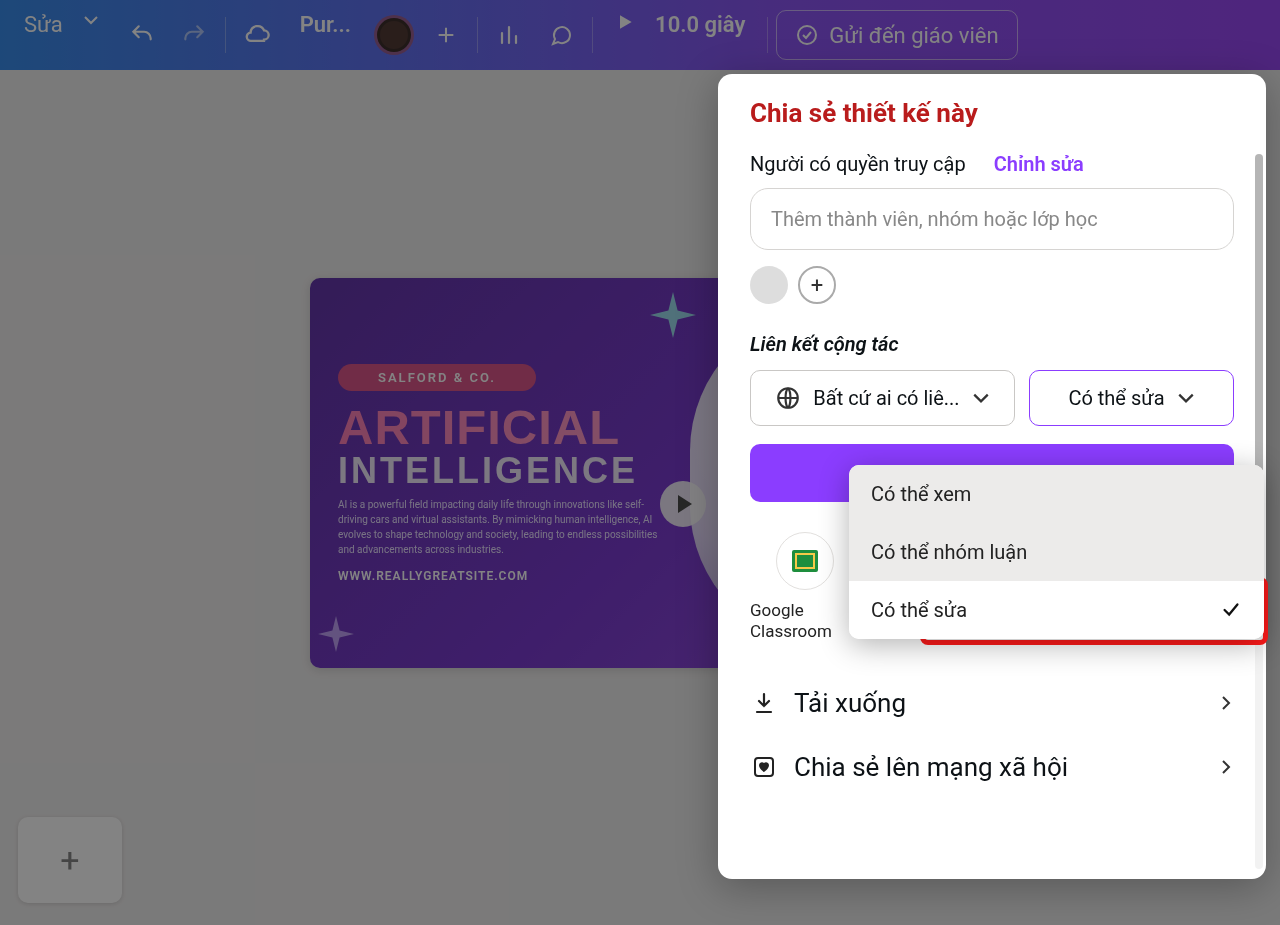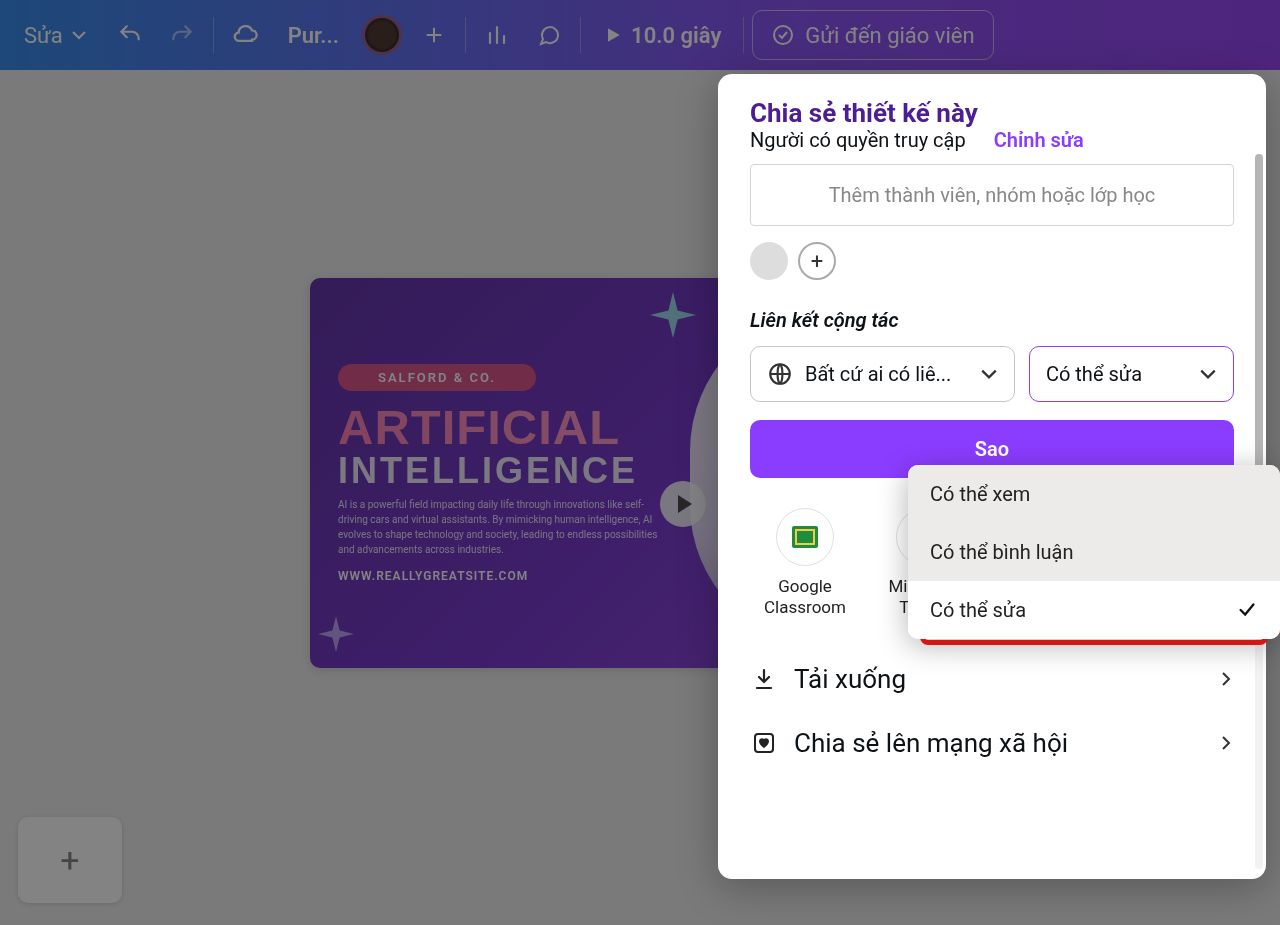--- a/index.html
+++ b/index.html
@@ -1,19 +1,19 @@
 <!DOCTYPE html>
 <html><head>
 <meta charset="utf-8">
 <style>
 * { margin:0; padding:0; box-sizing:border-box; font-family:-apple-system,BlinkMacSystemFont,"Segoe UI",Roboto,sans-serif; }
 body { width:1280px; height:925px; overflow:hidden; position:relative; background:#f0f0f0; }
 
 .toolbar { height:70px; background:linear-gradient(90deg,#1e7de8 0%, #4b5ff0 30%, #7b3ff2 60%, #8b2ff2 100%); display:flex; align-items:center; padding:0 10px; gap:6px; color:#fff; }
-.tb-btn { height:46px; padding:0 14px; display:flex; align-items:center; gap:8px; border-radius:8px; font-size:22px; color:#fff; cursor:pointer; }
+.tb-btn { height:46px; padding:0 14px; display:flex; gap:20px; border-radius:8px; font-size:22px; color:#fff; cursor:pointer; }
 .tb-icon-btn { width:46px; height:46px; display:flex; align-items:center; justify-content:center; border-radius:8px; cursor:pointer; }
 .tb-divider { width:1px; height:36px; background:rgba(255,255,255,.3); margin:0 2px; }
 .color-swatch { width:34px; height:34px; border-radius:50%; background:#3a1f1a; border:3px solid rgba(0,0,0,.4); box-shadow:0 0 0 3px rgba(180,60,60,.6); }
 .share-btn { background:rgba(255,255,255,.9); color:#5a10a8; font-weight:600; padding:0 20px; height:50px; border-radius:8px; display:flex; align-items:center; gap:10px; }
 .teacher-btn { border:1.5px solid rgba(255,255,255,.55); border-radius:10px; height:50px; padding:13px 18px; display:flex; align-items:center; gap:10px; font-size:22px; }
 
 .canvas-area { position:absolute; top:70px; left:0; right:0; bottom:0; background:#eceaea; display:flex; justify-content:center; padding-top:208px; }
 .slide { width:660px; height:390px; background:linear-gradient(135deg,#4f1b9e 0%, #6820c9 55%, #8838dc 100%); border-radius:10px; padding:24px 28px; color:#fff; position:relative; box-shadow:0 2px 10px rgba(0,0,0,.15); overflow:hidden; }
 .robot-head { position:absolute; right:-60px; top:30px; width:340px; height:340px; background:radial-gradient(ellipse at 35% 35%, #fff, #e7d9ff 48%, #b89ce8 78%); border-radius:42%; }
 .robot-face { position:absolute; top:46px; left:38px; width:252px; height:180px; background:linear-gradient(165deg,#1a1438,#100826); border-radius:26px; display:flex; align-items:center; justify-content:center; gap:40px; box-shadow:inset 0 0 18px rgba(66,132,255,.35); }
@@ -31,50 +31,50 @@
 .desc { font-size:10px; line-height:1.5; color:#e6dcff; max-width:330px; margin-top:8px; }
 .url { font-size:12px; letter-spacing:1px; color:#fff; margin-top:12px; font-weight:600; }
 
 .add-page-btn { position:absolute; bottom:22px; left:18px; width:104px; height:86px; background:#fff; border-radius:10px; box-shadow:0 1px 4px rgba(0,0,0,.15); display:flex; align-items:center; justify-content:center; font-size:34px; color:#777; cursor:pointer; }
 
 .overlay { position:absolute; inset:0; background:rgba(30,30,30,.55); }
 
 .share-panel { position:absolute; top:74px; right:14px; width:548px; height:805px; background:#fff; border-radius:14px; box-shadow:0 8px 40px rgba(0,0,0,.28); padding:24px 32px; overflow:hidden; }
 .panel-scroll { position:absolute; right:3px; top:80px; bottom:10px; width:8px; background:rgba(0,0,0,.05); border-radius:4px; }
 .panel-scroll::after { content:""; position:absolute; top:0; left:0; right:0; height:420px; background:rgba(0,0,0,.25); border-radius:4px; }
-.panel-title { font-size:26px; font-weight:700; color:#4c1d95; }
+.panel-title { font-size:26px; font-weight:700; color:#b91c1c; margin-bottom:24px; }
 .access-row { display:flex; gap:28px; font-size:20px; color:#0d1216; margin-bottom:12px; }
 .access-edit { color:#8b3dff; font-weight:600; cursor:pointer; }
-.member-input { width:100%; height:62px; border:1px solid #d6d4d2; border-radius:4px; padding:0 20px; font-size:20px; color:#888; margin-bottom:16px; display:flex; align-items:center;justify-content:center; }
+.member-input { width:100%; height:62px; border:1px solid #d6d4d2; border-radius:18px; padding:0 20px; font-size:20px; color:#888; margin-bottom:16px; display:flex; align-items:center; }
 .avatars { display:flex; gap:10px; align-items:center; margin-bottom:28px; }
 .avatar { width:38px; height:38px; border-radius:50%; background:#ddd; }
 .add-avatar { width:38px; height:38px; border-radius:50%; display:flex; align-items:center; justify-content:center; font-size:22px; color:#333; border:2px solid #aaa; cursor:pointer; }
 .section-head { font-size:20px; font-weight:600; color:#0d1216; margin-bottom:14px;font-style:italic; }
 .link-controls { display:flex; gap:14px; margin-bottom:18px; }
-.select-box { flex:1; height:56px; border:1.5px solid #c9c7c5; border-radius:10px; display:flex; align-items:center; padding:0 16px; gap:12px; font-size:20px; color:#0d1216; cursor:pointer; justify-content:space-between; }
+.select-box { flex:1; height:56px; border:1.5px solid #c9c7c5; border-radius:10px; display:flex; align-items:center; padding:0 16px; gap:12px; font-size:20px; color:#0d1216; cursor:pointer; justify-content:center; }
 .select-box.active { border-color:#8b3dff; }
 .select-box .lead { display:flex; align-items:center; gap:12px; overflow:hidden; }
 .select-box .lbl { white-space:nowrap; overflow:hidden; text-overflow:ellipsis; }
 .copy-btn { width:100%; height:58px; background:#8b3dff; color:#fff; border-radius:10px; font-size:20px; font-weight:600; display:flex; align-items:center; justify-content:center; cursor:pointer; margin-bottom:30px; }
 
 .share-apps { display:flex; gap:10px; margin-bottom:28px; }
-.app-item { width:110px; display:flex; flex-direction:column; align-items:center; gap:10px; font-size:17px; color:#222; text-align:center; line-height:1.25; cursor:pointer; }
+.app-item { width:110px; display:flex; flex-direction:column; align-items:center; gap:10px; font-size:17px; color:#222; text-align:left; line-height:1.25; cursor:pointer; }
 .app-icon { width:58px; height:58px; border-radius:50%; border:1px solid #e2e0de; display:flex; align-items:center; justify-content:center; }
 .gc { width:26px; height:22px; background:#1e8e3e; border-radius:2px; position:relative; }
 .gc::after { content:""; position:absolute; inset:3px; border:2px solid #f7c948; }
 .mt { width:28px; height:28px; background:conic-gradient(#5059c9 0 33%, #7b83eb 33% 66%, #4b53bc 66% 100%); border-radius:50%; }
 .rm { width:26px; height:26px; border-radius:6px; background:#e64c3c; }
 .lms { width:26px; height:26px; border-radius:6px; background:#8b3dff; }
 
 .action-list { display:flex; flex-direction:column; }
 .action-item { height:64px; display:flex; align-items:center; justify-content:space-between; font-size:26px; color:#0d1216; cursor:pointer; }
 .action-item .lead { display:flex; align-items:center; gap:16px; }
 .action-item .ic { width:28px; height:28px; display:flex; align-items:center; justify-content:center; }
 
-.perm-menu { position:absolute; top:465px; right:0; width:372px; background:#fff; border-radius:10px; box-shadow:0 6px 30px rgba(0,0,0,.3); overflow:hidden; z-index:5; }
+.perm-menu { position:absolute; top:465px; right:16px; width:415px; background:#fff; border-radius:10px; box-shadow:0 6px 30px rgba(0,0,0,.3); overflow:hidden; z-index:5; }
 .perm-item { height:58px; display:flex; align-items:center; justify-content:space-between; padding:0 22px; font-size:20px; color:#222; cursor:pointer; background:#ecebea; }
 .perm-item.selected { background:#fff; }
 .perm-highlight { position:absolute; border:5px solid #ff1a1a; border-radius:8px; pointer-events:none; }
 
 svg { display:block; }
 </style>
 </head>
 <body>
 
 <div class="toolbar">
@@ -283,21 +283,21 @@
     </div>
   </div>
   <div class="panel-scroll"></div>
 </div>
 
 <div class="perm-menu">
   <div class="perm-item">
     <span>Có thể xem</span>
   </div>
   <div class="perm-item">
-    <span>Có thể bình luận</span>
+    <span>Có thể nhóm luận</span>
   </div>
   <div class="perm-item selected">
     <span>Có thể sửa</span>
     <svg width="22" height="22" viewBox="0 0 24 24">
         <path d="M5 12l5 5 9-11" stroke="#111" stroke-width="2.5" fill="none" stroke-linecap="round"></path>
       </svg>
   </div>
 </div>
 <div class="perm-highlight" style="top:577px; left:920px; width:348px; height:68px;"></div>
 

